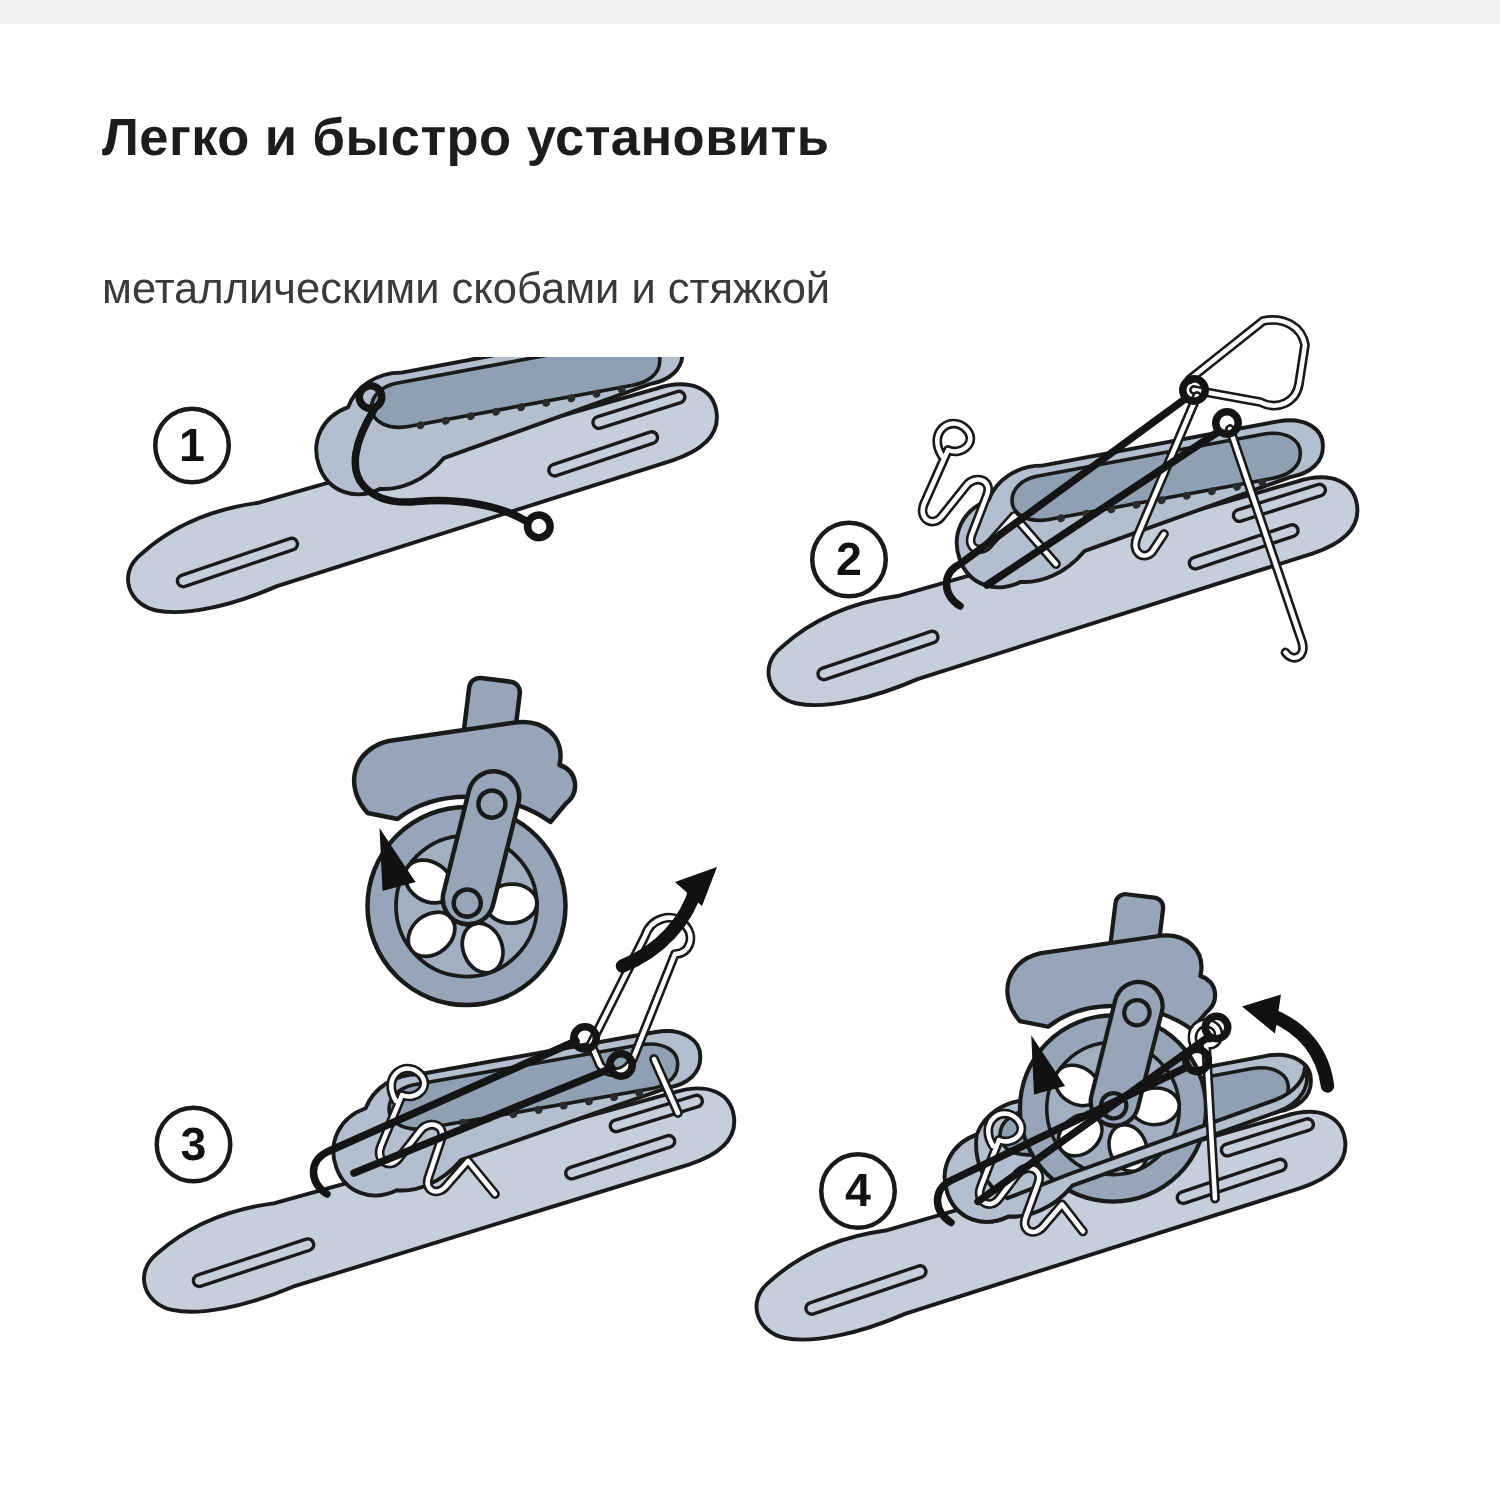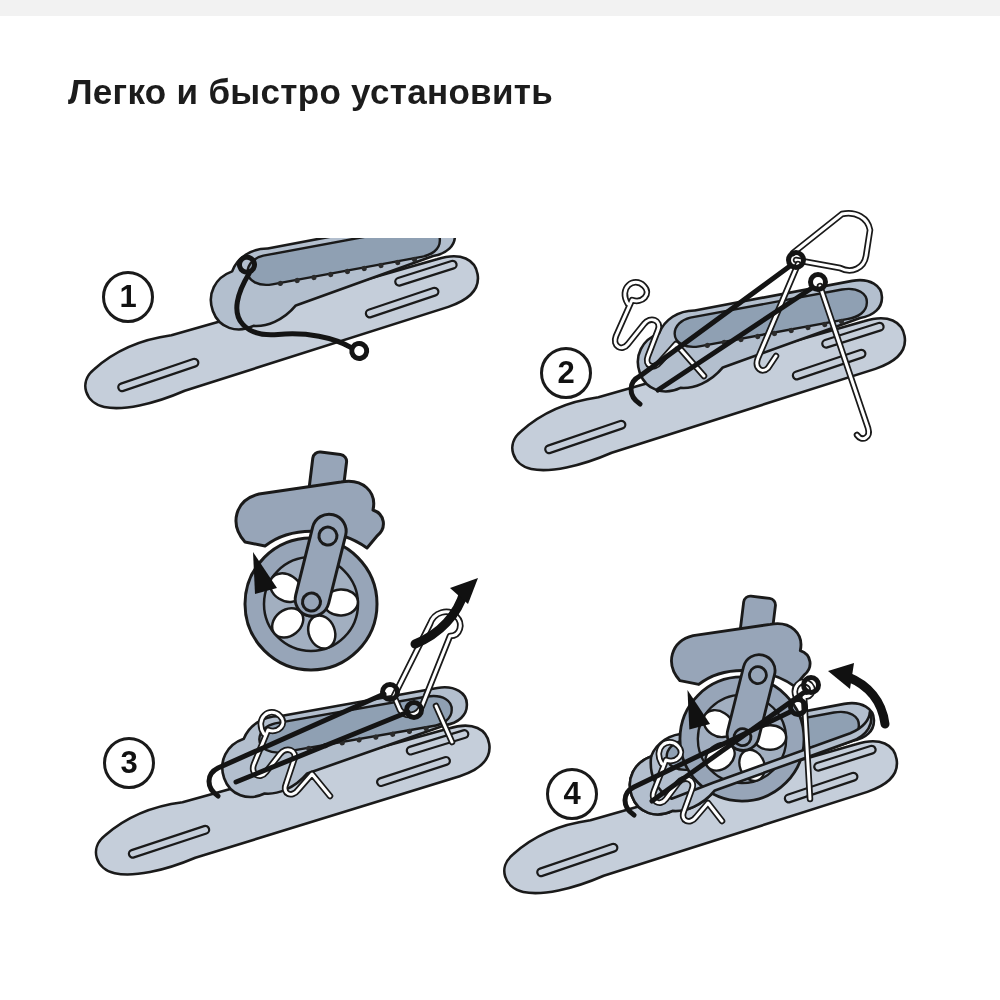--- a/index.html
+++ b/index.html
@@ -41,20 +41,21 @@
   .arrow{stroke:#111; stroke-width:9; fill:none; stroke-linecap:round;}
   .ahead{fill:#111; stroke:none;}
   .wedge{fill:#111; stroke:none;}
 </style>
 </head>
 <body>
 
 <div class="sheet">
 
   <h1 class="title">Легко и быстро установить</h1>
+  <p class="sub sub2">металлическими скобами и стяжкой</p>
 
   <svg width="0" height="0" style="position:absolute" aria-hidden="true">
     <defs>
       <g id="ski-base">
         <path class="board" d="M22,68 C5,60 2,38 21,29 C45,16 74,11 104,14 L380,2 C406,0 417,12 416,26 C415,41 402,49 380,51 L104,71 C70,77 39,76 22,68 Z"></path>
         <path class="slotO" d="M44,53 L120,46"></path>
           <path class="slotI" d="M44,53 L120,46"></path>
         <path class="slotO" d="M338,15 L394,11"></path>
           <path class="slotI" d="M338,15 L394,11"></path>
         <path class="slotO" d="M302,39 L370,33"></path>

